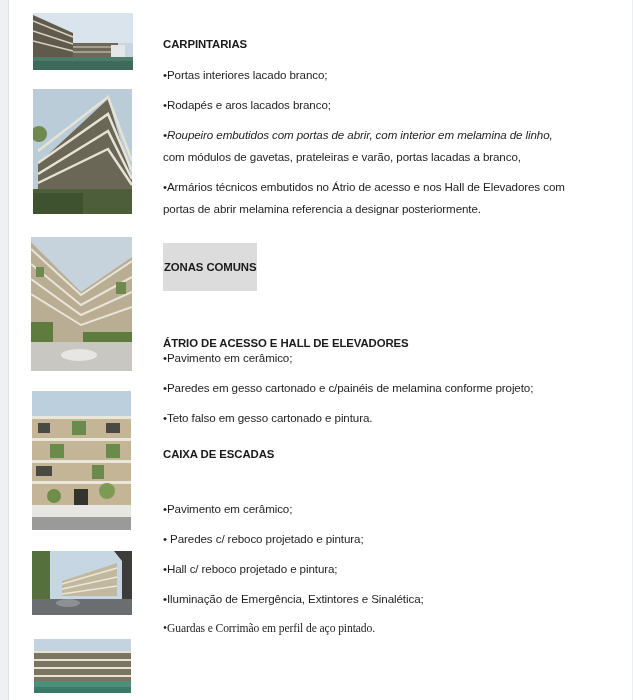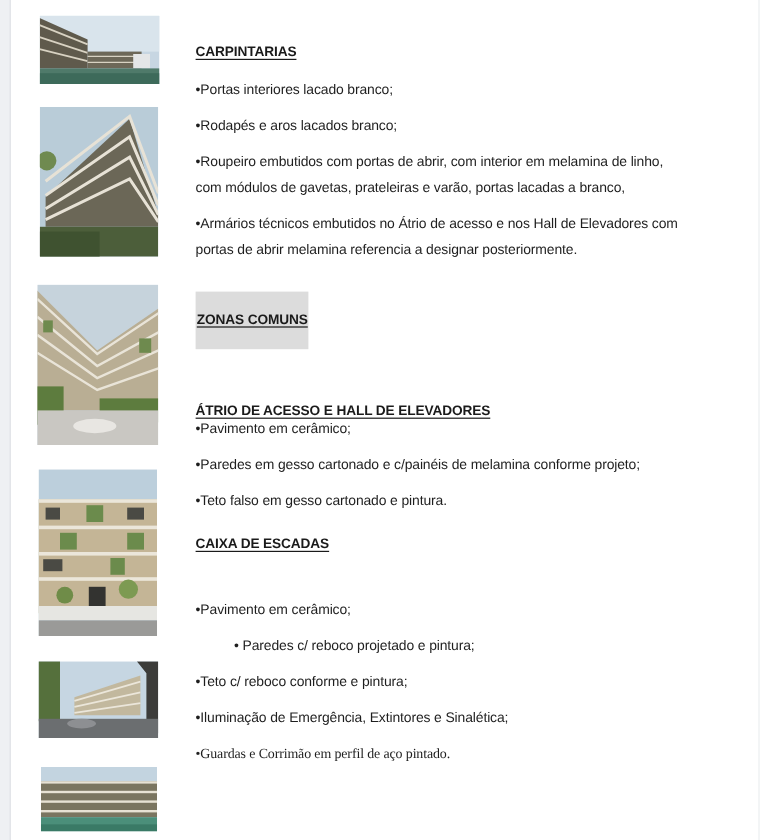--- a/index.html
+++ b/index.html
@@ -21,21 +21,21 @@
   .thumb {
     position: absolute; overflow: hidden;
   }
   .thumb svg { display: block; width: 100%; height: 100%; }
   .text-col { position: absolute; left: 163px; top: 0; width: 420px; }
   .line {
     position: absolute; left: 0; white-space: nowrap;
     font-size: 11.6px; letter-spacing: -0.1px; color: #1e1e1e;
   }
   .heading {
-    font-weight: bold; text-decoration: underline; text-underline-offset: 2px;
+    font-weight: bold; text-underline-offset: 2px;
     font-size: 11.4px; color: #1a1a1a; letter-spacing: -0.1px;
   }
   .hl { background: #dcdcdc; padding: 18px 1px; }
 </style>
 </head>
 <body>
 
 <div class="left-strip"></div>
 <div class="right-edge"></div>
 
@@ -134,31 +134,31 @@
     <rect x="0" y="36" width="97" height="2" fill="#e7e2d4"></rect>
     <rect x="0" y="42" width="97" height="12" fill="#4b8f7a"></rect>
     <rect x="0" y="48" width="97" height="6" fill="#3a7a66"></rect>
   </svg>
 </div>
 
 <div class="text-col">
   <div class="line heading" style="top:38px;">CARPINTARIAS</div>
   <div class="line" style="top:68px;">•Portas interiores lacado branco;</div>
   <div class="line" style="top:98px;">•Rodapés e aros lacados branco;</div>
-  <div class="line" style="top:128px;">•Roupeiro embutidos com portas de abrir, com interior em melamina de linho,</div>
+  <div class="line" style="top:128px;font-style:italic;">•Roupeiro embutidos com portas de abrir, com interior em melamina de linho,</div>
   <div class="line" style="top:150px;">com módulos de gavetas, prateleiras e varão, portas lacadas a branco,</div>
   <div class="line" style="top:180px;">•Armários técnicos embutidos no Átrio de acesso e nos Hall de Elevadores com</div>
   <div class="line" style="top:202px;">portas de abrir melamina referencia a designar posteriormente.</div>
 
   <div class="line heading" style="top:261px;"><span class="hl">ZONAS COMUNS</span></div>
 
   <div class="line heading" style="top:321px;margin-top:16px;">ÁTRIO DE ACESSO E HALL DE ELEVADORES</div>
   <div class="line" style="top:351px;">•Pavimento em cerâmico;</div>
   <div class="line" style="top:381px;">•Paredes em gesso cartonado e c/painéis de melamina conforme projeto;</div>
   <div class="line" style="top:411px;">•Teto falso em gesso cartonado e pintura.</div>
 
   <div class="line heading" style="top:448px;">CAIXA DE ESCADAS</div>
   <div class="line" style="top:502px;">•Pavimento em cerâmico;</div>
-  <div class="line" style="top:532px;margin-left:32px;">• Paredes c/ reboco projetado e pintura;</div>
-  <div class="line" style="top:562px;">•Teto c/ reboco conforme e pintura;</div>
+  <div class="line" style="top:532px;">• Paredes c/ reboco projetado e pintura;</div>
+  <div class="line" style="top:562px;">•Hall c/ reboco projetado e pintura;</div>
   <div class="line" style="top:592px;">•Iluminação de Emergência, Extintores e Sinalética;</div>
   <div class="line" style="top:622px;font-family:Liberation Serif, serif;">•Guardas e Corrimão em perfil de aço pintado.</div>
 </div>
 
 </body></html>

